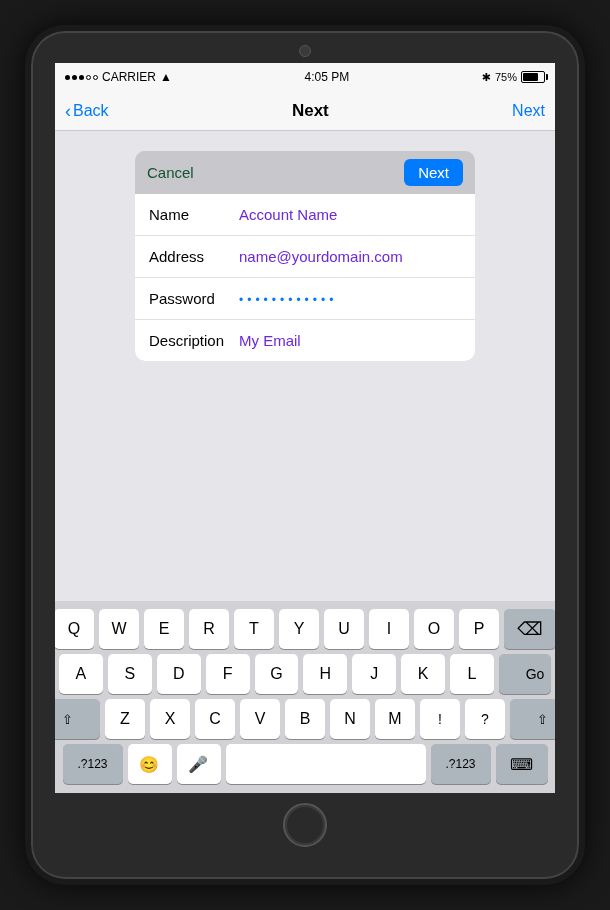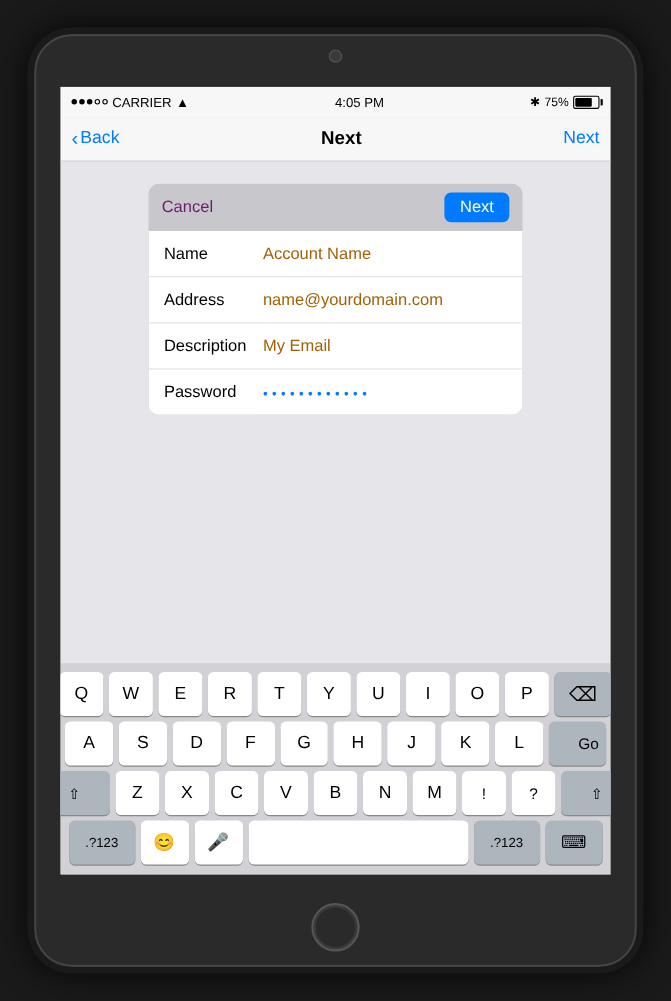--- a/index.html
+++ b/index.html
@@ -19,21 +19,20 @@
       height: 860px;
       background: #2a2a2a;
       border-radius: 40px;
       border: 6px solid #1a1a1a;
       box-shadow: inset 0 0 0 2px #444, 0 0 30px rgba(0,0,0,0.8);
       display: flex;
       flex-direction: column;
       align-items: center;
       position: relative;
       overflow: hidden;
-      gap: 16px;
     }
 
     .camera-area {
       width: 12px;
       height: 12px;
       background: #3a3a3a;
       border-radius: 50%;
       border: 1px solid #555;
       margin-top: 14px;
       margin-bottom: 6px;
@@ -193,21 +192,21 @@
 
     .dialog-header {
       background: #c7c7cc;
       display: flex;
       align-items: center;
       justify-content: space-between;
       padding: 8px 12px;
     }
 
     .dialog-cancel {
-      color: #701a75;
+      color: #14532d;
       font-size: 15px;
       cursor: pointer;
       background: none;
       border: none;
     }
 
     .dialog-next-btn {
       background: #007aff;
       color: #fff;
       border: none;
@@ -236,21 +235,21 @@
     .form-label {
       width: 90px;
       font-size: 15px;
       color: #000;
       font-weight: 400;
       flex-shrink: 0;
     }
 
     .form-value {
       font-size: 15px;
-      color: #a16207;
+      color: #6d28d9;
     }
 
     .form-value.password {
       letter-spacing: 4px;
       color: #007aff;
       font-size: 12px;
     }
 
     
     .keyboard {
@@ -387,26 +386,26 @@
         <div class="dialog-body">
           <div class="form-row">
             <span class="form-label">Name</span>
             <span class="form-value">Account Name</span>
           </div>
           <div class="form-row">
             <span class="form-label">Address</span>
             <span class="form-value">name@yourdomain.com</span>
           </div>
           <div class="form-row">
+            <span class="form-label">Password</span>
+            <span class="form-value password">••••••••••••</span>
+          </div>
+          <div class="form-row">
             <span class="form-label">Description</span>
             <span class="form-value">My Email</span>
-          </div>
-          <div class="form-row">
-            <span class="form-label">Password</span>
-            <span class="form-value password">••••••••••••</span>
           </div>
         </div>
 
       </div>
 
     </div>
 
     <div class="keyboard">
 
       <div class="keyboard-row">

